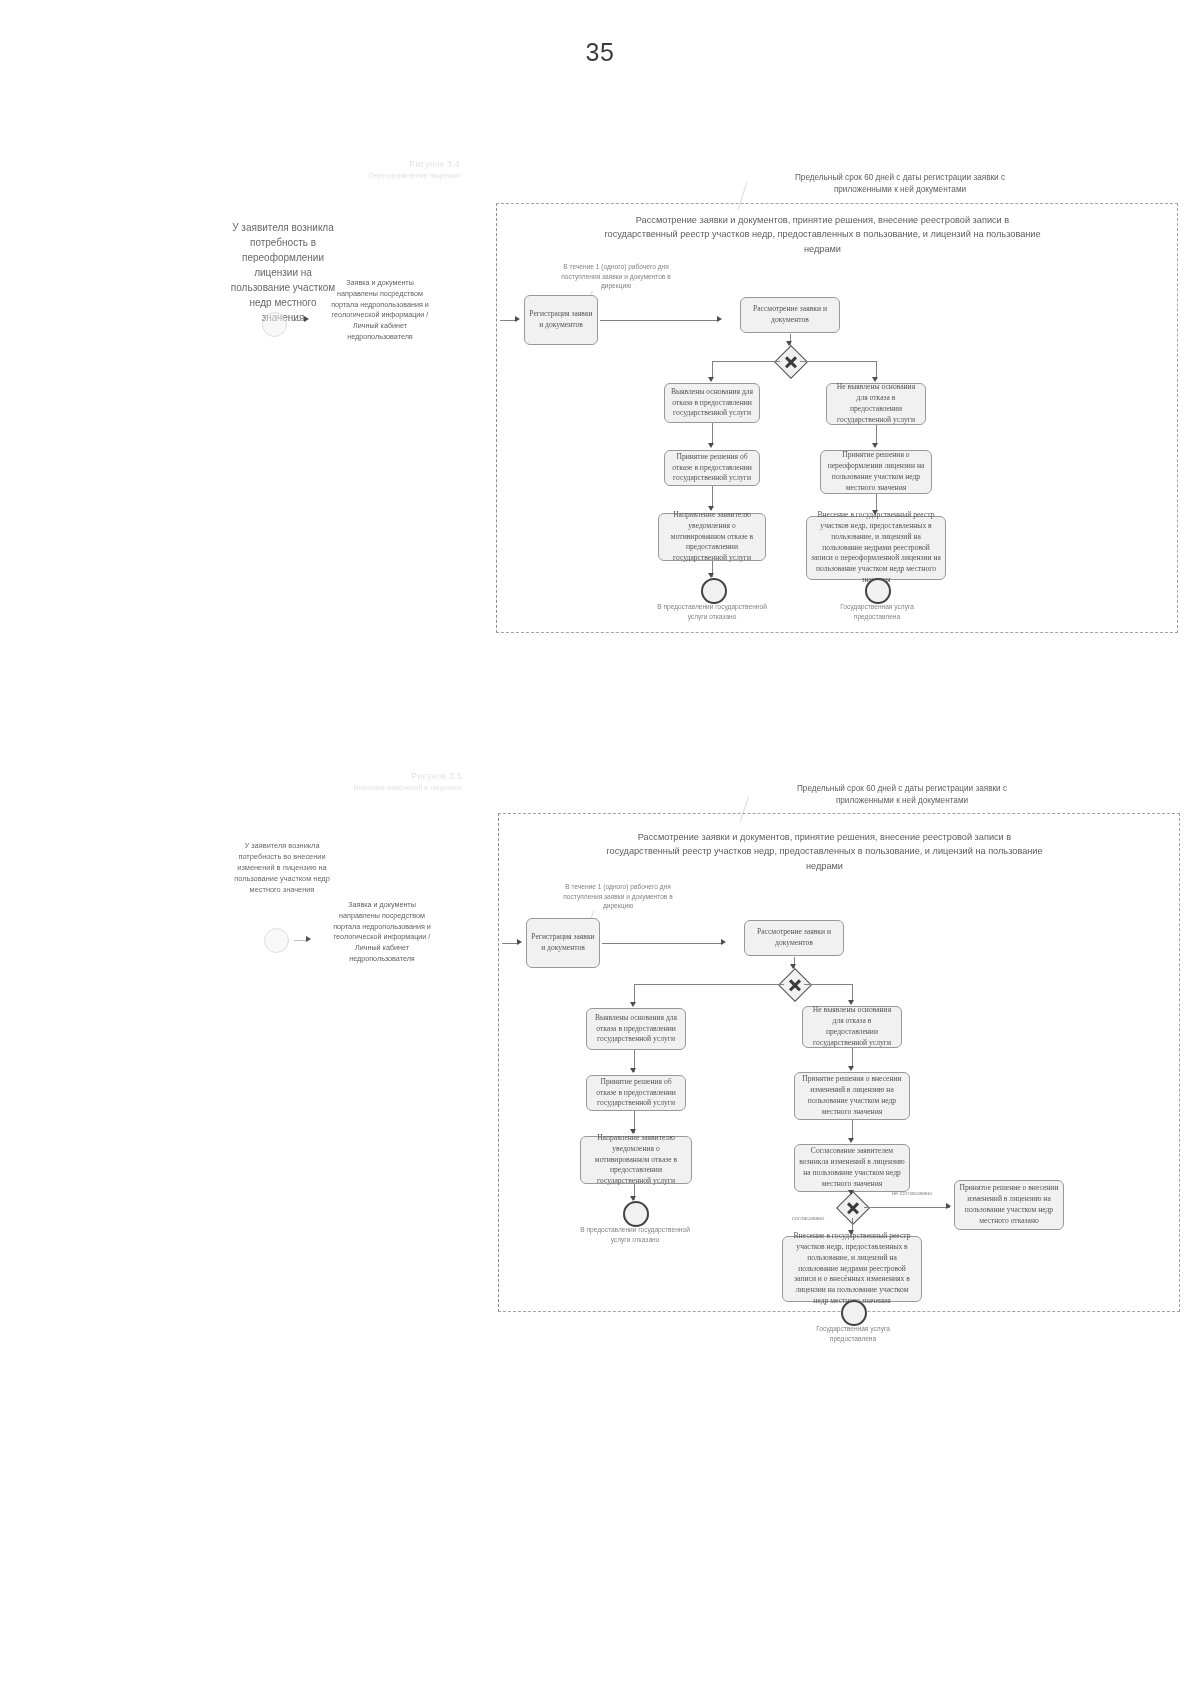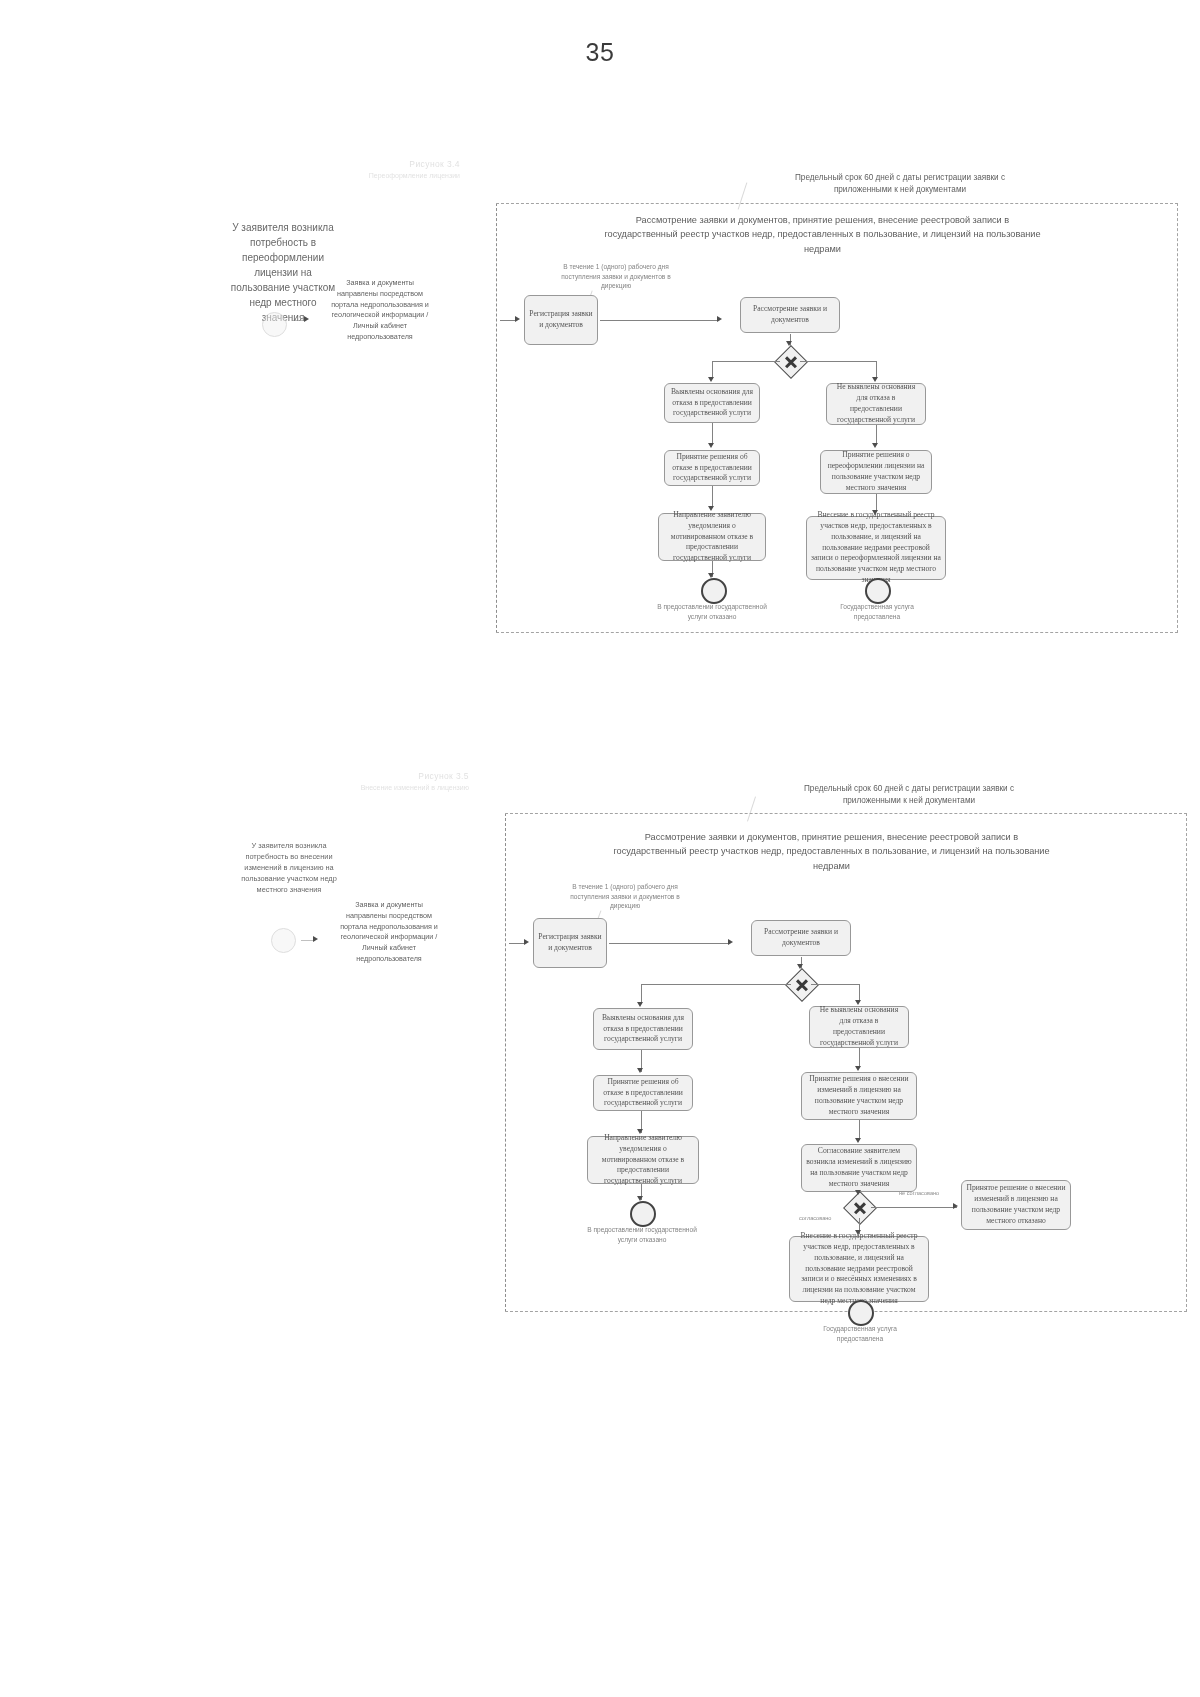--- a/index.html
+++ b/index.html
@@ -185,21 +185,21 @@
     <div class="task" style="left:806px;top:516px;width:140px;height:64px;">
       <span class="inner">Внесение в государственный реестр участков недр, предоставленных в пользование, и лицензий на пользование недрами реестровой записи о переоформленной лицензии на пользование участком недр местного значения</span>
     </div>
 
     <div class="conn v" style="left:876px;top:580px;height:14px;"></div>
     <div class="arrow-d" style="left:872px;top:590px;"></div>
     <div class="event end" style="left:865px;top:578px;width:22px;height:22px;"></div>
     <div class="note" style="left:822px;top:602px;width:110px;">Государственная услуга предоставлена</div>
   </div>
 
-  <div class="figure" style="left:9px;top:610px;width:1136px;height:1080px;">
+  <div class="figure" style="left:2px;top:610px;width:1136px;height:1080px;">
 
     <div class="fig-title ghost" style="left:200px;top:160px;">
       <div class="t1">Рисунок 3.5</div>
       <div class="t2">Внесение изменений в лицензию</div>
     </div>
 
     <div class="note" style="left:228px;top:230px;width:104px;font-size:7.4px;color:#4a4a4a;line-height:1.5;">У заявителя возникла потребность во внесении изменений в лицензию на пользование участком недр местного значения</div>
     <div class="event start ghost2" style="left:262px;top:318px;width:23px;height:23px;"></div>
 
     <div class="note" style="left:325px;top:290px;width:110px;font-size:7.2px;color:#3f3f3f;line-height:1.5;">Заявка и документы направлены посредством портала недропользования и геологической информации / Личный кабинет недропользователя</div>

